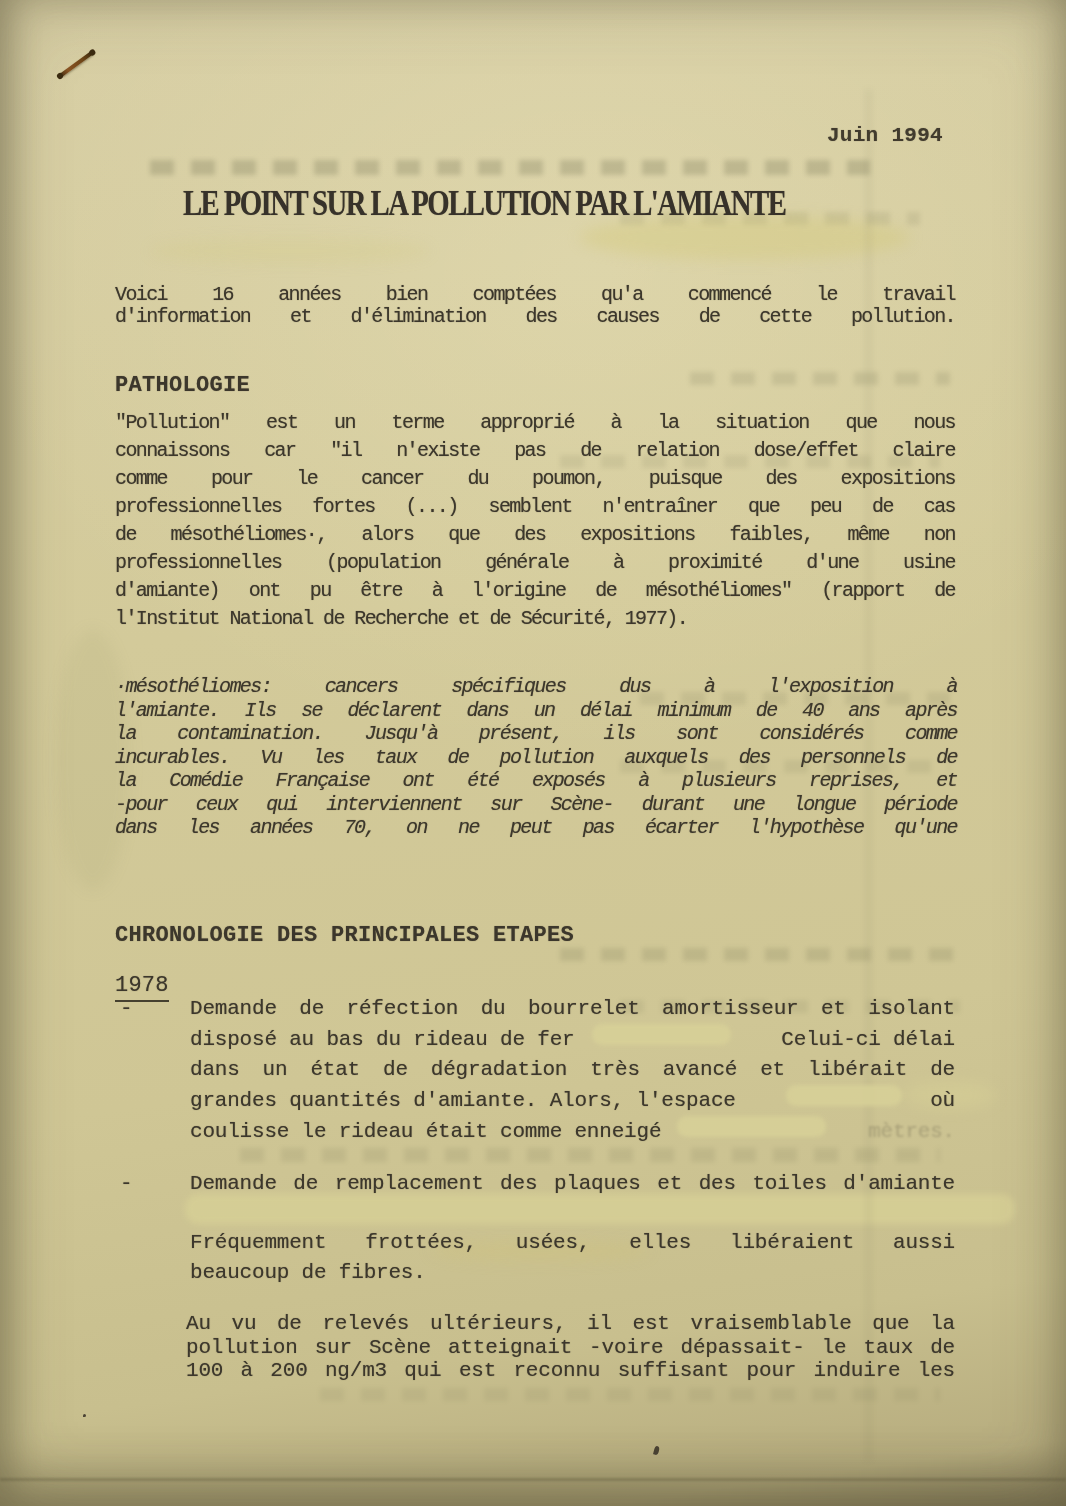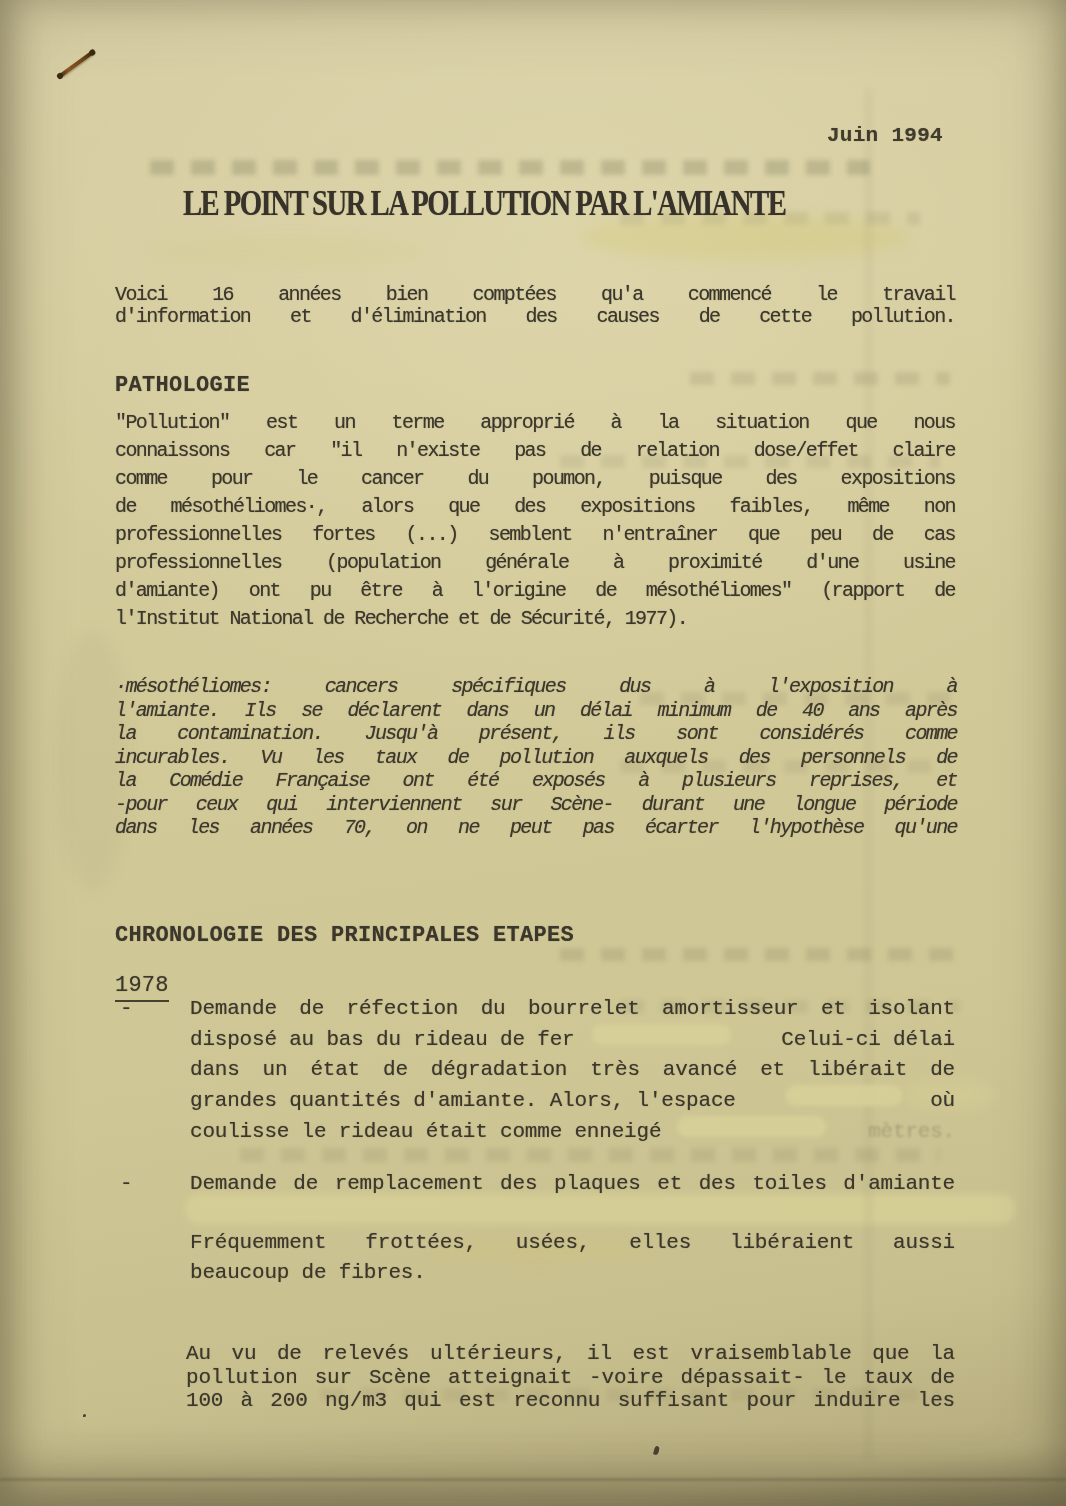--- a/index.html
+++ b/index.html
@@ -86,22 +86,22 @@
     <div class="ln">Voici 16 années bien comptées qu'a commencé le travail</div>
     <div class="ln">d'information et d'élimination des causes de cette pollution.</div>
   </div>
 
   <div class="txt h-bold" style="left:115px;top:374px;line-height:24px;">PATHOLOGIE</div>
 
   <div class="txt pA" style="left:115px;top:409px;width:840px;line-height:28px;">
     <div class="ln">"Pollution" est un terme approprié à la situation que nous</div>
     <div class="ln">connaissons car "il n'existe pas de relation dose/effet claire</div>
     <div class="ln">comme pour le cancer du poumon, puisque des expositions</div>
+    <div class="ln">professionnelles fortes (...) semblent n'entraîner que peu de cas</div>
     <div class="ln">de mésothéliomes·, alors que des expositions faibles, même non</div>
-    <div class="ln">professionnelles fortes (...) semblent n'entraîner que peu de cas</div>
     <div class="ln">professionnelles (population générale à proximité d'une usine</div>
     <div class="ln">d'amiante) ont pu être à l'origine de mésothéliomes" (rapport de</div>
     <div class="ln last">l'Institut National de Recherche et de Sécurité, 1977).</div>
   </div>
 
   <div class="txt pA it" style="left:115px;top:675px;width:842px;line-height:23.5px;">
     <div class="ln">·mésothéliomes: cancers spécifiques dus à l'exposition à</div>
     <div class="ln">l'amiante. Ils se déclarent dans un délai minimum de 40 ans après</div>
     <div class="ln">la contamination. Jusqu'à présent, ils sont considérés comme</div>
     <div class="ln">incurables. Vu les taux de pollution auxquels des personnels de</div>
@@ -146,19 +146,19 @@
   <div class="txt pB" style="left:190px;top:1169px;width:765px;line-height:30px;">
     <span class="dash">-</span>
     <div class="ln">Demande de remplacement des plaques et des toiles d'amiante</div>
   </div>
 
   <div class="txt pB" style="left:190px;top:1228px;width:765px;line-height:30px;">
     <div class="ln">Fréquemment frottées, usées, elles libéraient aussi</div>
     <div class="ln last">beaucoup de fibres.</div>
   </div>
 
-  <div class="txt pB" style="left:186px;top:1312px;width:769px;line-height:23.5px;margin-top:30px;">
+  <div class="txt pB" style="left:186px;top:1312px;width:769px;line-height:23.5px;">
     <div class="ln">Au vu de relevés ultérieurs, il est vraisemblable que la</div>
     <div class="ln">pollution sur Scène atteignait -voire dépassait- le taux de</div>
     <div class="ln">100 à 200 ng/m3 qui est reconnu suffisant pour induire les</div>
   </div>
 
 </div>
 
 </body></html>

